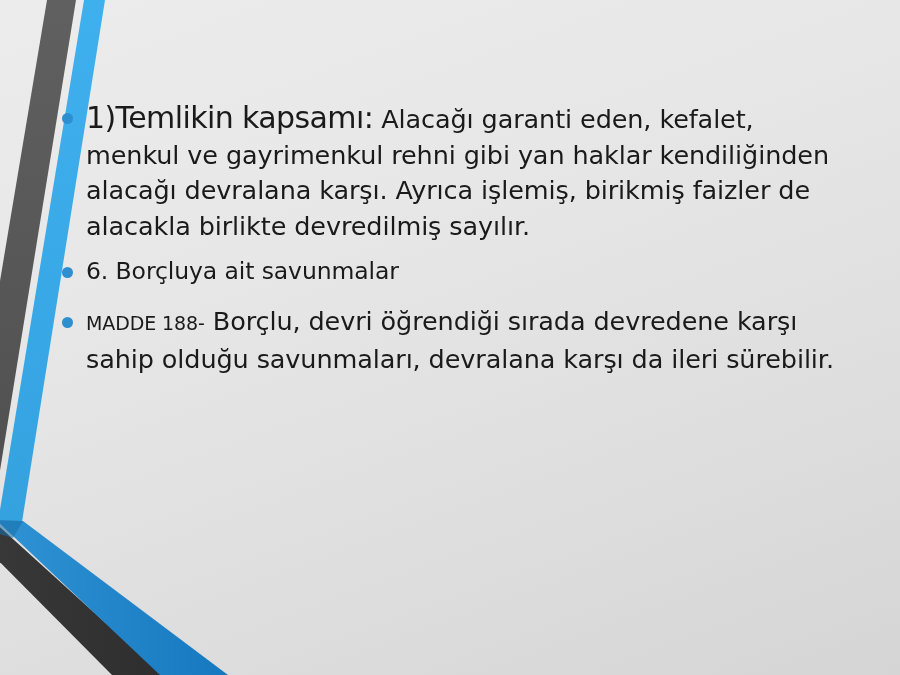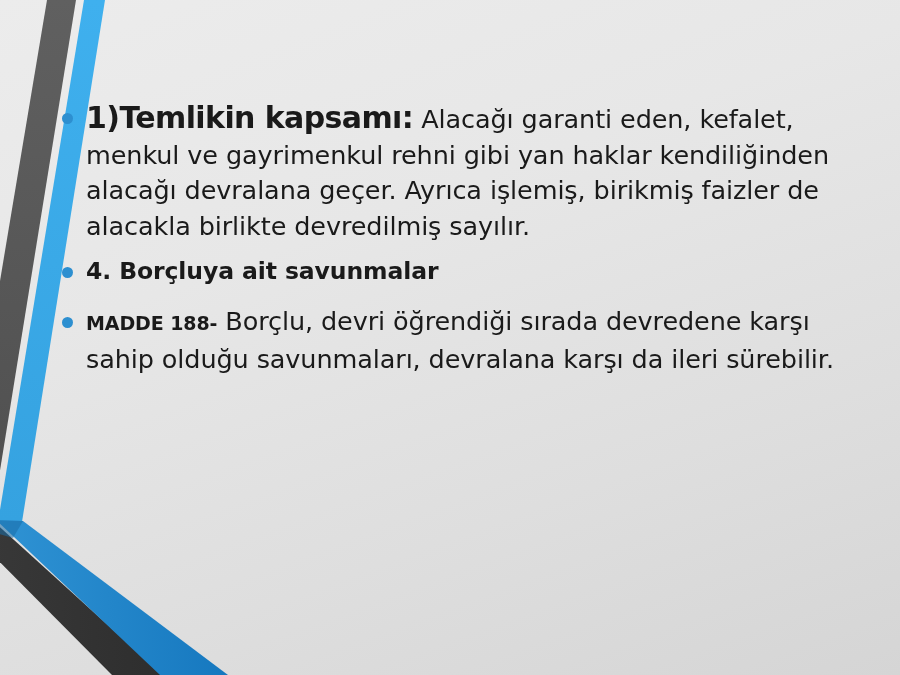--- a/index.html
+++ b/index.html
@@ -64,21 +64,21 @@
     width: 11px;
     height: 11px;
     border-radius: 50%;
     background: #2d8fd0;
   }
 
   li.bullet.b1 { margin-bottom: 10px; }
   li.bullet.b2 { margin-bottom: 16px; }
 
   li.bullet .lead {
-    font-weight: bold;
+    font-weight: normal;
   }
   li.bullet.b1 .lead {
     font-size: 30px;
     letter-spacing: -0.6px;
   }
   li.bullet.b2 {
     font-size: 23.5px;
     font-weight: bold;
     line-height: 34px;
   }
@@ -122,25 +122,25 @@
 
     <polygon points="-4,520 23,521 228,675 160,675" fill="url(#blueBandGrad)"></polygon>
 
     <polygon points="-4,520 23,521 13,538 -4,533" fill="#1a6ea8" opacity="0.55"></polygon>
   </svg>
 
   <div class="content">
     <ul class="bullets">
 
       <li class="bullet b1">
-        <span class="lead">1)Temlikin kapsamı:</span><span class="body-text"> Alacağı garanti eden, kefalet, menkul ve gayrimenkul rehni gibi yan haklar kendiliğinden alacağı devralana geçer. Ayrıca işlemiş, birikmiş faizler de alacakla birlikte devredilmiş sayılır.</span>
+        <span class="lead">1)Temlikin kapsamı:</span><span class="body-text"> Alacağı garanti eden, kefalet, menkul ve gayrimenkul rehni gibi yan haklar kendiliğinden alacağı devralana karşı. Ayrıca işlemiş, birikmiş faizler de alacakla birlikte devredilmiş sayılır.</span>
       </li>
 
       <li class="bullet b2">
-        <span class="lead">4. Borçluya ait savunmalar</span><span class="body-text"></span>
+        <span class="lead">6. Borçluya ait savunmalar</span><span class="body-text"></span>
       </li>
 
       <li class="bullet b3">
         <span class="lead">MADDE 188-</span><span class="body-text"> Borçlu, devri öğrendiği sırada devredene karşı sahip olduğu savunmaları, devralana karşı da ileri sürebilir.</span>
       </li>
 
     </ul>
   </div>
 
 </div>

